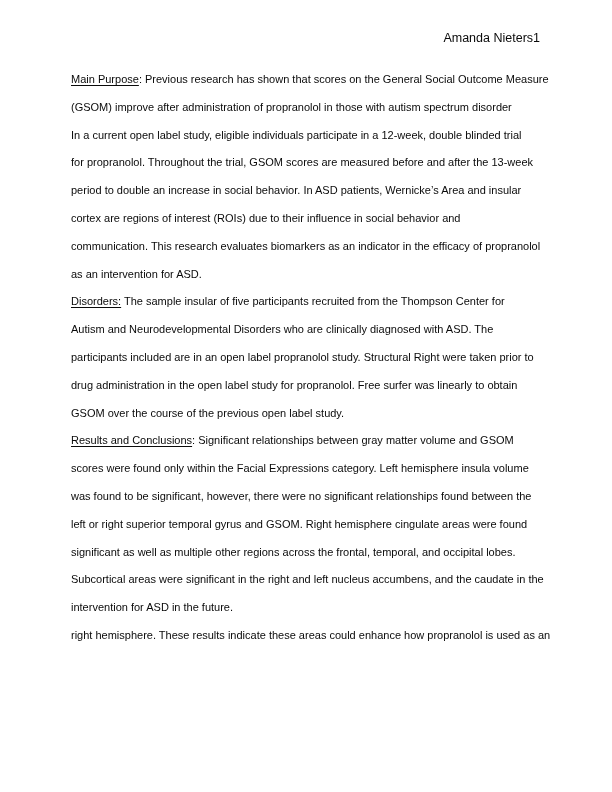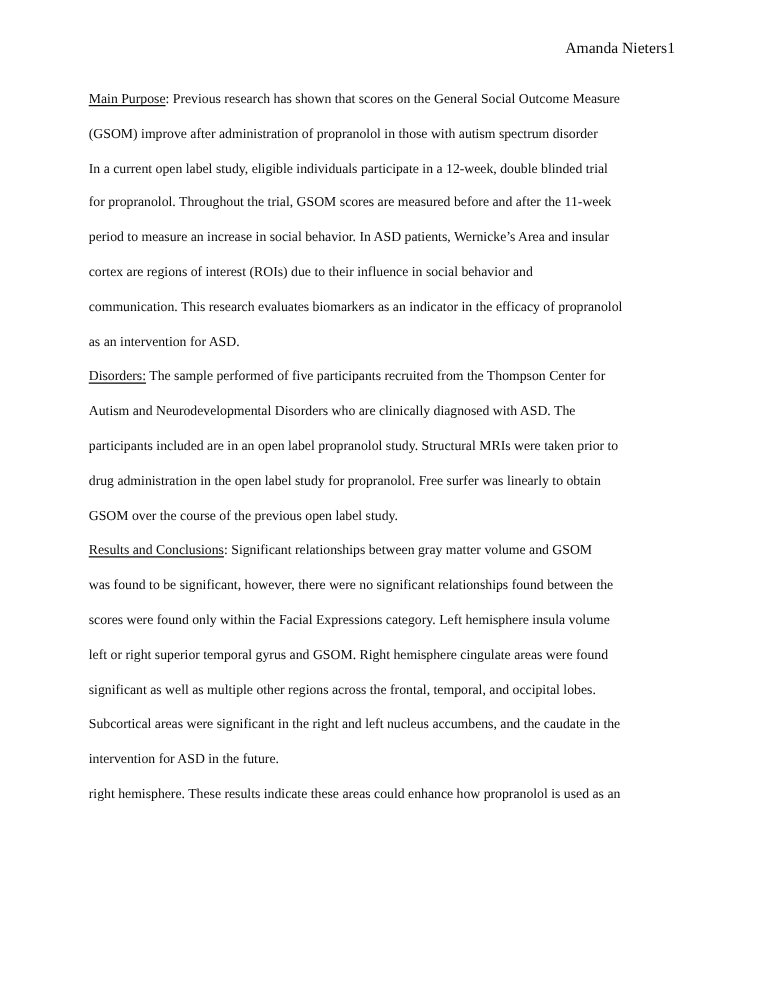--- a/index.html
+++ b/index.html
@@ -5,21 +5,21 @@
   html, body {
     margin: 0;
     padding: 0;
     background: #ffffff;
   }
   .page {
     position: relative;
     width: 612px;
     height: 792px;
     background: #ffffff;
-    font-family: Liberation Serif, serif;
+    font-family: Liberation Sans, sans-serif;
     color: #0a0a0a;
     overflow: hidden;
   }
   .header-line {
     position: absolute;
     top: 30px;
     right: 72px;
     font-size: 12.5px;
     line-height: 16px;
     white-space: nowrap;
@@ -44,32 +44,32 @@
 </style>
 </head>
 <body>
 
 <div class="page">
   <div class="header-line">Amanda Nieters1</div>
   <div class="doc-body">
       <div class="line"><span class="heading-underline">Main Purpose</span><span>: </span><span>Previous research has shown that scores on the General Social Outcome Measure</span></div>
       <div class="line">(GSOM) improve after administration of propranolol in those with autism spectrum disorder</div>
       <div class="line">In a current open label study, eligible individuals participate in a 12-week, double blinded trial</div>
-      <div class="line">for propranolol. Throughout the trial, GSOM scores are measured before and after the 11-week</div>
-      <div class="line">period to measure an increase in social behavior. In ASD patients, Wernicke’s Area and insular</div>
+      <div class="line">for propranolol. Throughout the trial, GSOM scores are measured before and after the 13-week</div>
+      <div class="line">period to double an increase in social behavior. In ASD patients, Wernicke’s Area and insular</div>
       <div class="line">cortex are regions of interest (ROIs) due to their influence in social behavior and</div>
       <div class="line">communication. This research evaluates biomarkers as an indicator in the efficacy of propranolol</div>
       <div class="line">as an intervention for ASD.</div>
-      <div class="line"><span class="heading-underline">Disorders:</span><span> </span><span>The sample performed of five participants recruited from the Thompson Center for</span></div>
+      <div class="line"><span class="heading-underline">Disorders:</span><span> </span><span>The sample insular of five participants recruited from the Thompson Center for</span></div>
       <div class="line">Autism and Neurodevelopmental Disorders who are clinically diagnosed with ASD. The</div>
-      <div class="line">participants included are in an open label propranolol study. Structural MRIs were taken prior to</div>
+      <div class="line">participants included are in an open label propranolol study. Structural Right were taken prior to</div>
       <div class="line">drug administration in the open label study for propranolol. Free surfer was linearly to obtain</div>
       <div class="line">GSOM over the course of the previous open label study.</div>
       <div class="line"><span class="heading-underline">Results and Conclusions</span><span>: </span><span>Significant relationships between gray matter volume and GSOM</span></div>
+      <div class="line">scores were found only within the Facial Expressions category. Left hemisphere insula volume</div>
       <div class="line">was found to be significant, however, there were no significant relationships found between the</div>
-      <div class="line">scores were found only within the Facial Expressions category. Left hemisphere insula volume</div>
       <div class="line">left or right superior temporal gyrus and GSOM. Right hemisphere cingulate areas were found</div>
       <div class="line">significant as well as multiple other regions across the frontal, temporal, and occipital lobes.</div>
       <div class="line">Subcortical areas were significant in the right and left nucleus accumbens, and the caudate in the</div>
       <div class="line">intervention for ASD in the future.</div>
       <div class="line">right hemisphere. These results indicate these areas could enhance how propranolol is used as an</div>
     </div>
 </div>
 
 </body></html>

